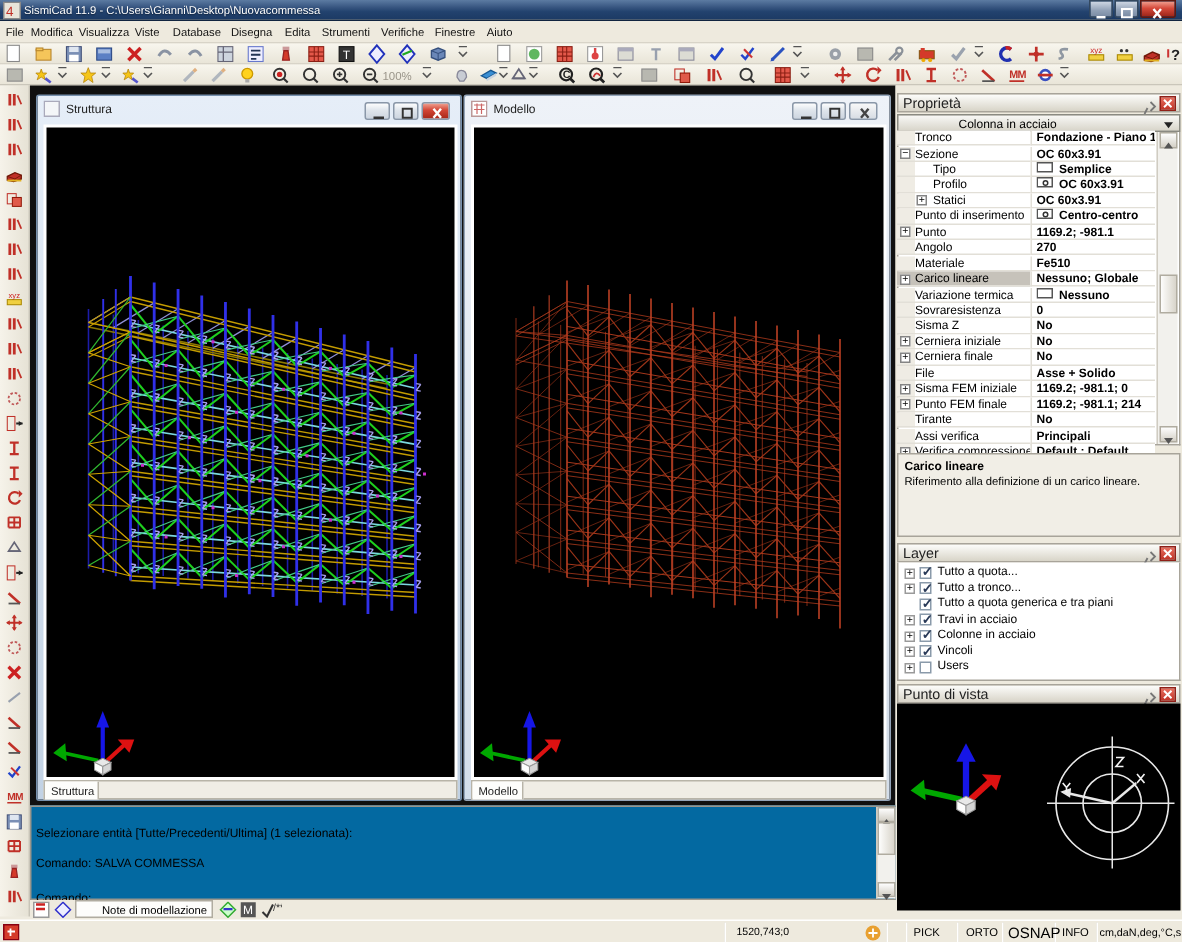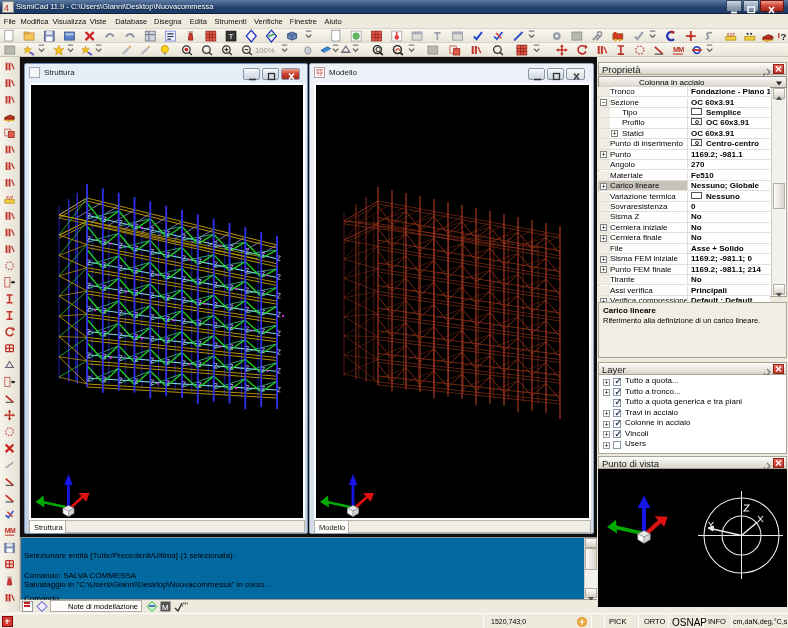--- a/index.html
+++ b/index.html
@@ -1709,21 +1709,20 @@
       </g>
       <g stroke="#f2f2f2" stroke-width="1.1" fill="none">
         <path d="M146.0 36.0 h5 l-5 6 h5"></path>
         <path d="M160.0 47.0 l5 6 m0 -6 l-5 6"></path>
         <path d="M110.5 53.0 l2.5 3 l2.5 -3 m-2.5 3 v3.5"></path>
       </g>
     </svg></div>
 <div class="abs" style="left:20px;top:537px;width:577px;height:63px;background:#0369a1;border:1px solid #9a968c;">
     <div class="abs" style="left:3px;top:13px;font-size:8px;color:#000;">Selezionare entità [Tutte/Precedenti/Ultima] (1 selezionata):</div>
     <div class="abs" style="left:3px;top:33px;font-size:8px;color:#000;">Comando: SALVA COMMESSA</div>
-    <div class="abs" style="left:3px;top:42px;font-size:8px;color:#000;">Salvataggio in "C:\Users\Gianni\Desktop\Nuovacommessa" in corso...</div>
     <div class="abs" style="left:3px;top:56px;font-size:8px;color:#000;">Comando:</div>
     <div class="abs" style="left:563px;top:0px;width:13px;height:61px;background:#f2f1ed;border-left:1px solid #d0ccc2;">
       <div class="abs" style="left:0px;top:0px;width:12px;height:10px;background:linear-gradient(#fefefe,#d4d0c6);border:1px solid #b0aca0;"><svg width="10" height="8">
           <polygon points="5,2 8,6 2,6" fill="#555"></polygon>
         </svg></div>
       <div class="abs" style="left:0px;top:10px;width:12px;height:22px;background:linear-gradient(90deg,#fdfdfc,#d8d4ca);border:1px solid #b0aca0;"></div>
       <div class="abs" style="left:0px;top:50px;width:12px;height:10px;background:linear-gradient(#fefefe,#d4d0c6);border:1px solid #b0aca0;"><svg width="10" height="8">
           <polygon points="2,2 8,2 5,6" fill="#555"></polygon>
         </svg></div>
     </div>

